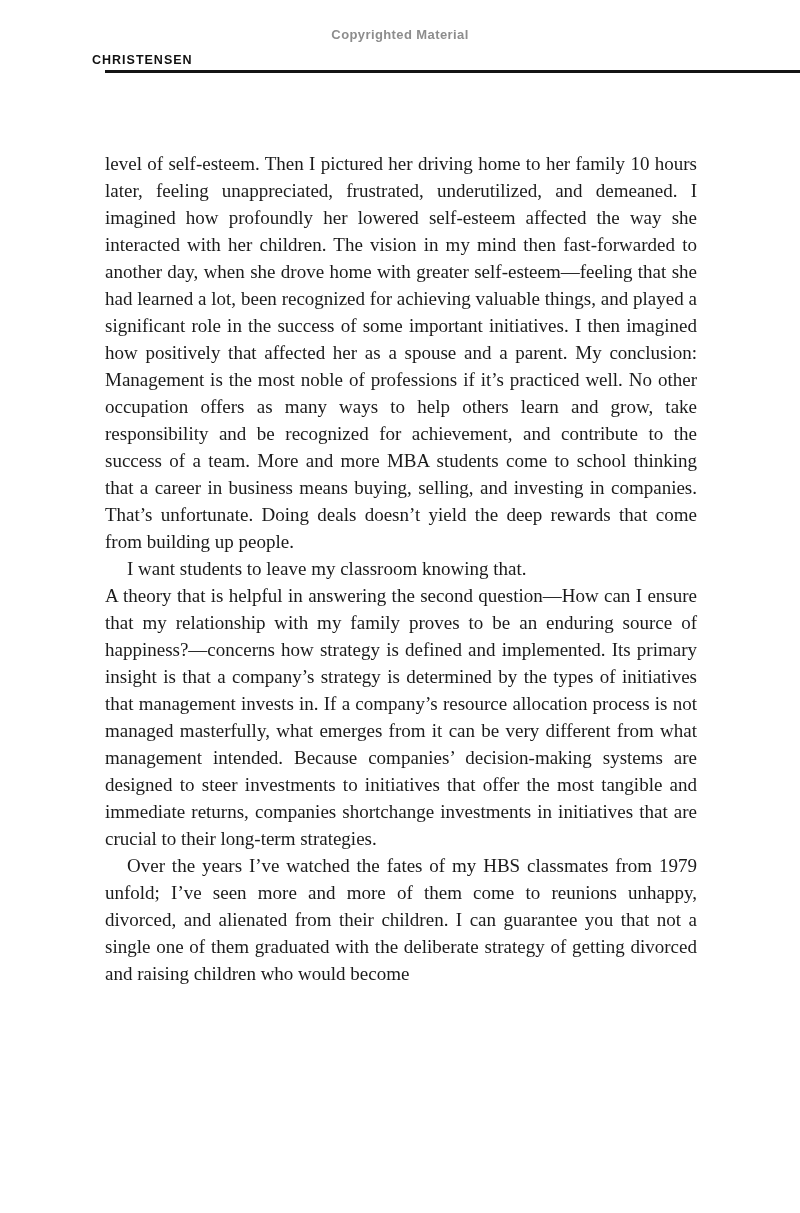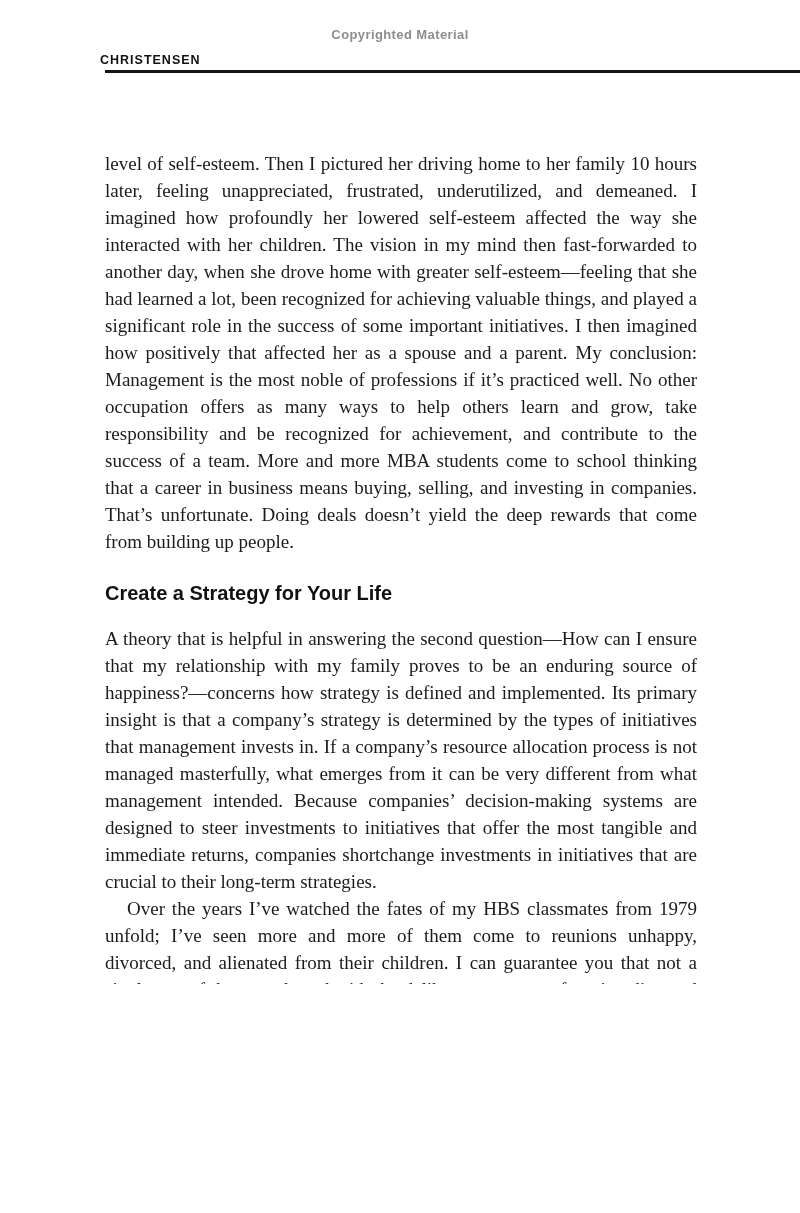--- a/index.html
+++ b/index.html
@@ -26,21 +26,21 @@
     font-size: 13px;
     letter-spacing: 0.4px;
     color: #8d8d8d;
   }
   .copyright.top { top: 27px; }
   .copyright.bottom { top: 1164px; }
 
   .running-header {
     position: absolute;
     top: 53px;
-    left: 100px;
+    left: 92px;
     font-family: "Liberation Sans", sans-serif;
     font-weight: bold;
     font-size: 12.5px;
     letter-spacing: 1px;
     color: #111111;
   }
   .header-rule {
     position: absolute;
     top: 70px;
     left: 105px;
@@ -91,21 +91,21 @@
 <div class="page">
 
   <div class="copyright top">Copyrighted Material</div>
 
   <div class="running-header">CHRISTENSEN</div>
 
   <div class="header-rule"></div>
 
   <div class="text-block">
     <p class="par">level of self-esteem. Then I pictured her driving home to her family 10 hours later, feeling unappreciated, frustrated, underutilized, and demeaned. I imagined how profoundly her lowered self-esteem affected the way she interacted with her children. The vision in my mind then fast-forwarded to another day, when she drove home with greater self-esteem—feeling that she had learned a lot, been recognized for achieving valuable things, and played a significant role in the success of some important initiatives. I then imagined how positively that affected her as a spouse and a parent. My conclusion: Management is the most noble of professions if it’s practiced well. No other occupation offers as many ways to help others learn and grow, take responsibility and be recognized for achievement, and contribute to the success of a team. More and more MBA students come to school thinking that a career in business means buying, selling, and investing in companies. That’s unfortunate. Doing deals doesn’t yield the deep rewards that come from building up people.</p>
-    <h2 class="section-heading">Create a Strategy for Your Life</h2>
+    <p class="par indent">I want students to leave my classroom knowing that.</p>
     <p class="par">A theory that is helpful in answering the second question—How can I ensure that my relationship with my family proves to be an enduring source of happiness?—concerns how strategy is defined and implemented. Its primary insight is that a company’s strategy is determined by the types of initiatives that management invests in. If a company’s resource allocation process is not managed masterfully, what emerges from it can be very different from what management intended. Because companies’ decision-making systems are designed to steer investments to initiatives that offer the most tangible and immediate returns, companies shortchange investments in initiatives that are crucial to their long-term strategies.</p>
     <p class="par indent">Over the years I’ve watched the fates of my HBS classmates from 1979 unfold; I’ve seen more and more of them come to reunions unhappy, divorced, and alienated from their children. I can guarantee you that not a single one of them graduated with the deliberate strategy of getting divorced and raising children who would become</p>
   </div>
 
   <div class="page-number">4</div>
 
   <div class="copyright bottom">Copyrighted Material</div>
 
 </div>
 

